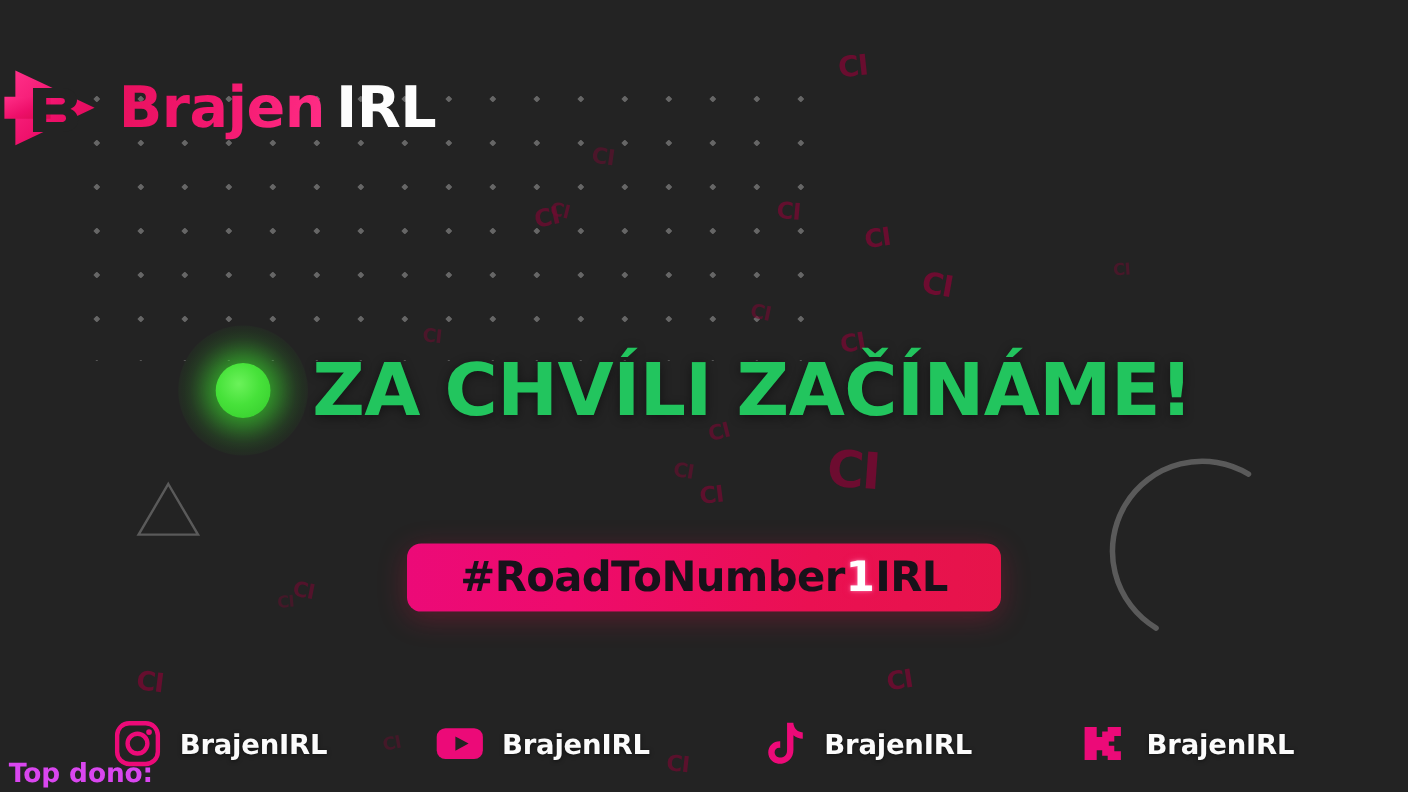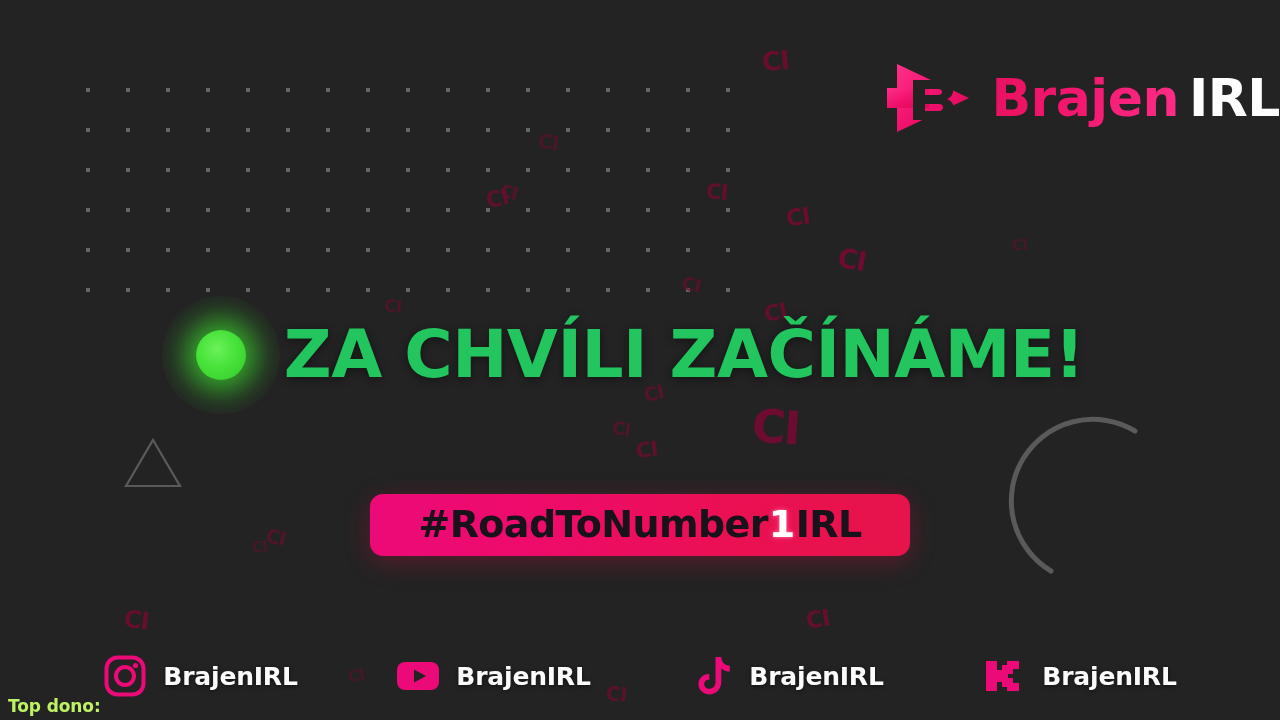--- a/index.html
+++ b/index.html
@@ -46,21 +46,21 @@
     pointer-events:none;
   }
 
   
   .logo-row {
     position:absolute;
     left:0; top:58px;
     width:1280px;
     display:flex;
     align-items:center;
-    justify-content:flex-end;
+    justify-content:flex-start;
     gap:18px;
   }
   .logo-mark { width:90px; height:80px; flex:none; }
   .logo-word {
     font-size:52px;
     font-weight:900;
     letter-spacing:-.5px;
     white-space:nowrap;
     line-height:1;
   }
@@ -171,23 +171,23 @@
     letter-spacing:-.2px;
     white-space:nowrap;
     line-height:1;
     text-shadow:0 1px 4px rgba(0,0,0,.5);
   }
 
   
   .top-dono {
     position:absolute;
     left:8px; bottom:4px;
-    font-size:17px;
-    font-weight:900;
-    color:#bef264;
+    font-size:24px;
+    font-weight:900;
+    color:#d946ef;
     letter-spacing:-.1px;
     line-height:1.1;
     white-space:nowrap;
   }
 </style>
 </head>
 <body>
 
 <div id="stage">
 

